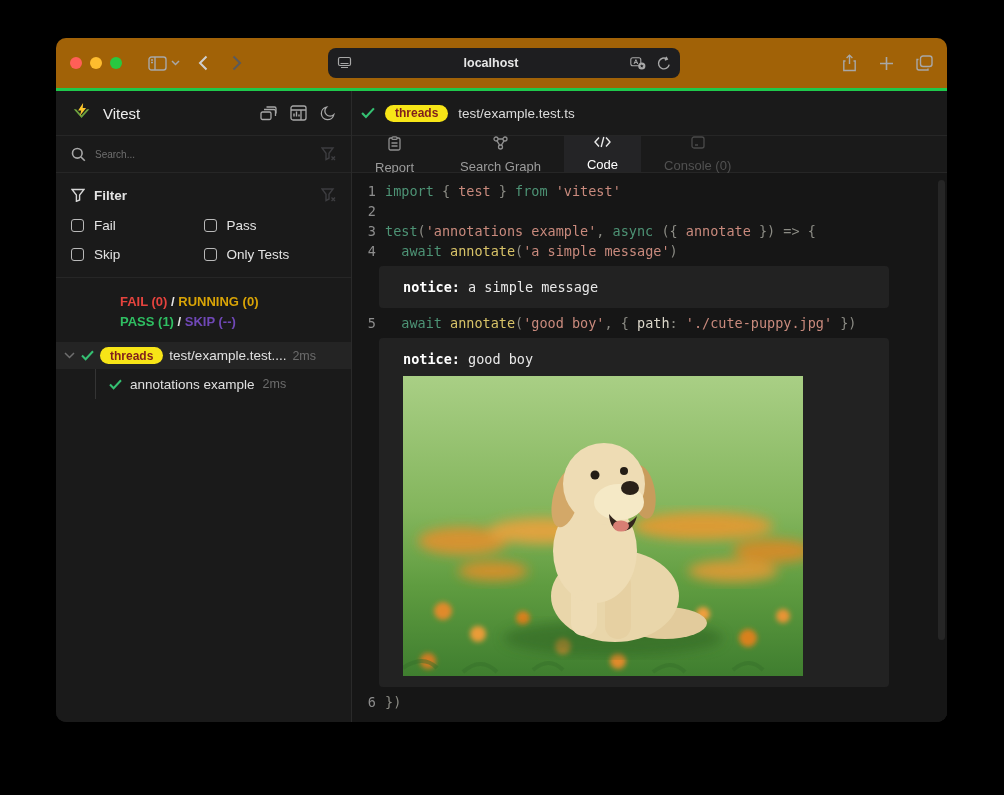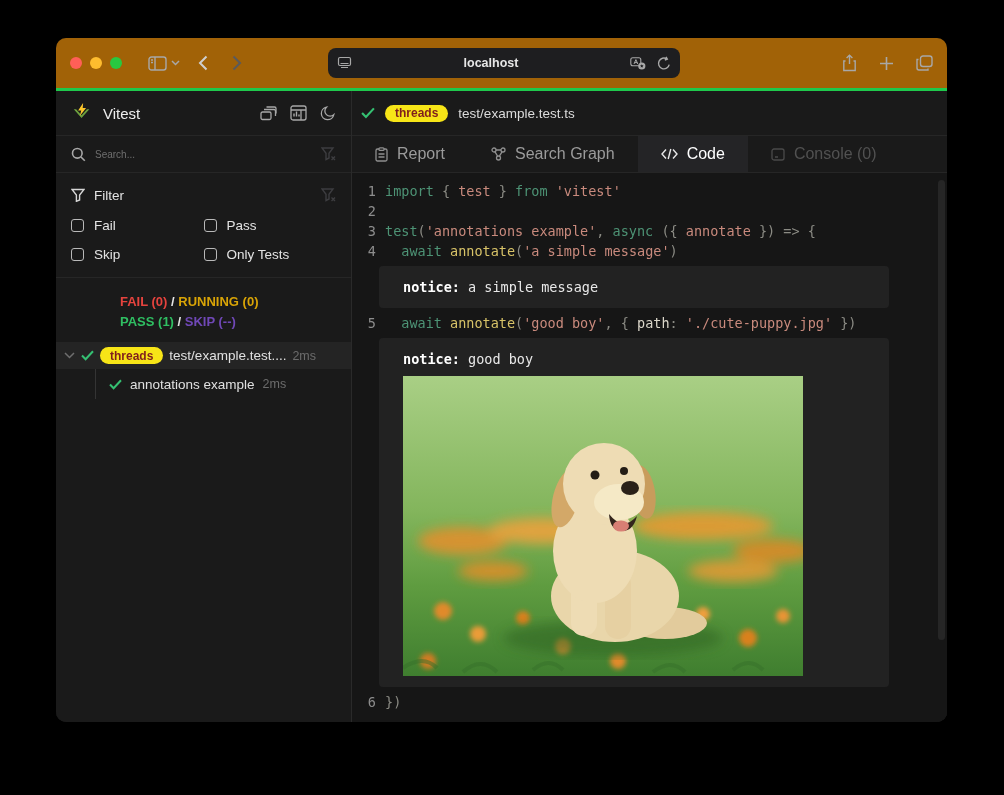--- a/index.html
+++ b/index.html
@@ -46,21 +46,21 @@
   .search-row { height:37px; flex:none; display:flex; align-items:center; gap:9px;
     padding:0 15px; border-bottom:1px solid #262626; color:#b9b9b9; }
   .search-input { flex:1; background:transparent; border:none; outline:none;
     color:#d6d6d6; font-size:10px; font-family:inherit; }
   .search-input::placeholder { color:#6f6f6f; }
   .dim-ico { color:#3d3d40; }
 
   
   .filter-block { padding:10px 15px 12px; border-bottom:1px solid #262626; flex:none; }
   .filter-title-row { display:flex; align-items:center; gap:9px; color:#e3e3e3;
-    font-size:13.5px; font-weight:400; height:24px; }
+    font-size:13.5px; font-weight:700; height:24px; }
   .filter-title-row .dim-ico { margin-left:auto; }
   .filter-grid { display:grid; grid-template-columns:1fr 1fr; row-gap:8px; margin-top:8px; }
   .chk { display:flex; align-items:center; gap:10px; color:#e3e3e3; font-size:13.5px;
     height:21px; cursor:default; }
   .chk-box { width:13px; height:13px; border:1.5px solid #b9b9b9; border-radius:3px;
     background:transparent; flex:none; }
 
   
   .status-block { padding:14px 0 10px 64px; flex:none; font-size:13px; font-weight:700;
     line-height:20px; white-space:nowrap; }
@@ -86,22 +86,22 @@
   .tree-time { color:#6c6c6c; font-size:12.5px; flex:none; }
 
   
   .file-header { height:45px; flex:none; display:flex; align-items:center; gap:10px;
     padding:0 9px; border-bottom:1px solid #262626; }
   .file-path { color:#dcdcdc; font-size:13.5px; }
 
   
   .tabs { height:37px; flex:none; display:flex; align-items:stretch;
     border-bottom:1px solid #262626; background:#1a1a1a; }
-  .tab { display:flex; align-items:center; gap:9px; padding:0 23px; font-size:16px;
-    color:#9b9b9b; cursor:default; }
+  .tab { display:flex; align-items:center; gap:9px; padding:0 23px; font-size:13px;
+    color:#9b9b9b; cursor:default;flex-direction:column; }
   .tab .t-ico { display:flex; color:#8f8f8f; }
   .tab.active { background:#242426; color:#fff; }
   .tab.active .t-ico { color:#e8e8e8; }
   .tab.disabled { color:#515151; }
   .tab.disabled .t-ico { color:#4a4a4a; }
 
   
   .code-wrap { flex:1; min-height:0; position:relative; background:#161616;
     font-family:"DejaVu Sans Mono", monospace; font-size:13.5px; padding-top:8px;
     overflow:hidden; }

